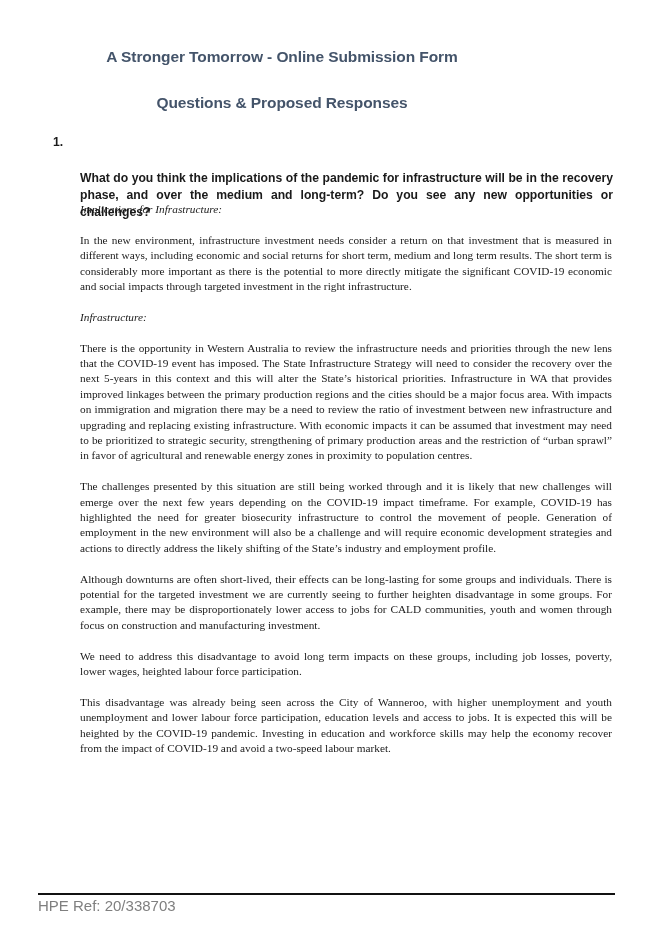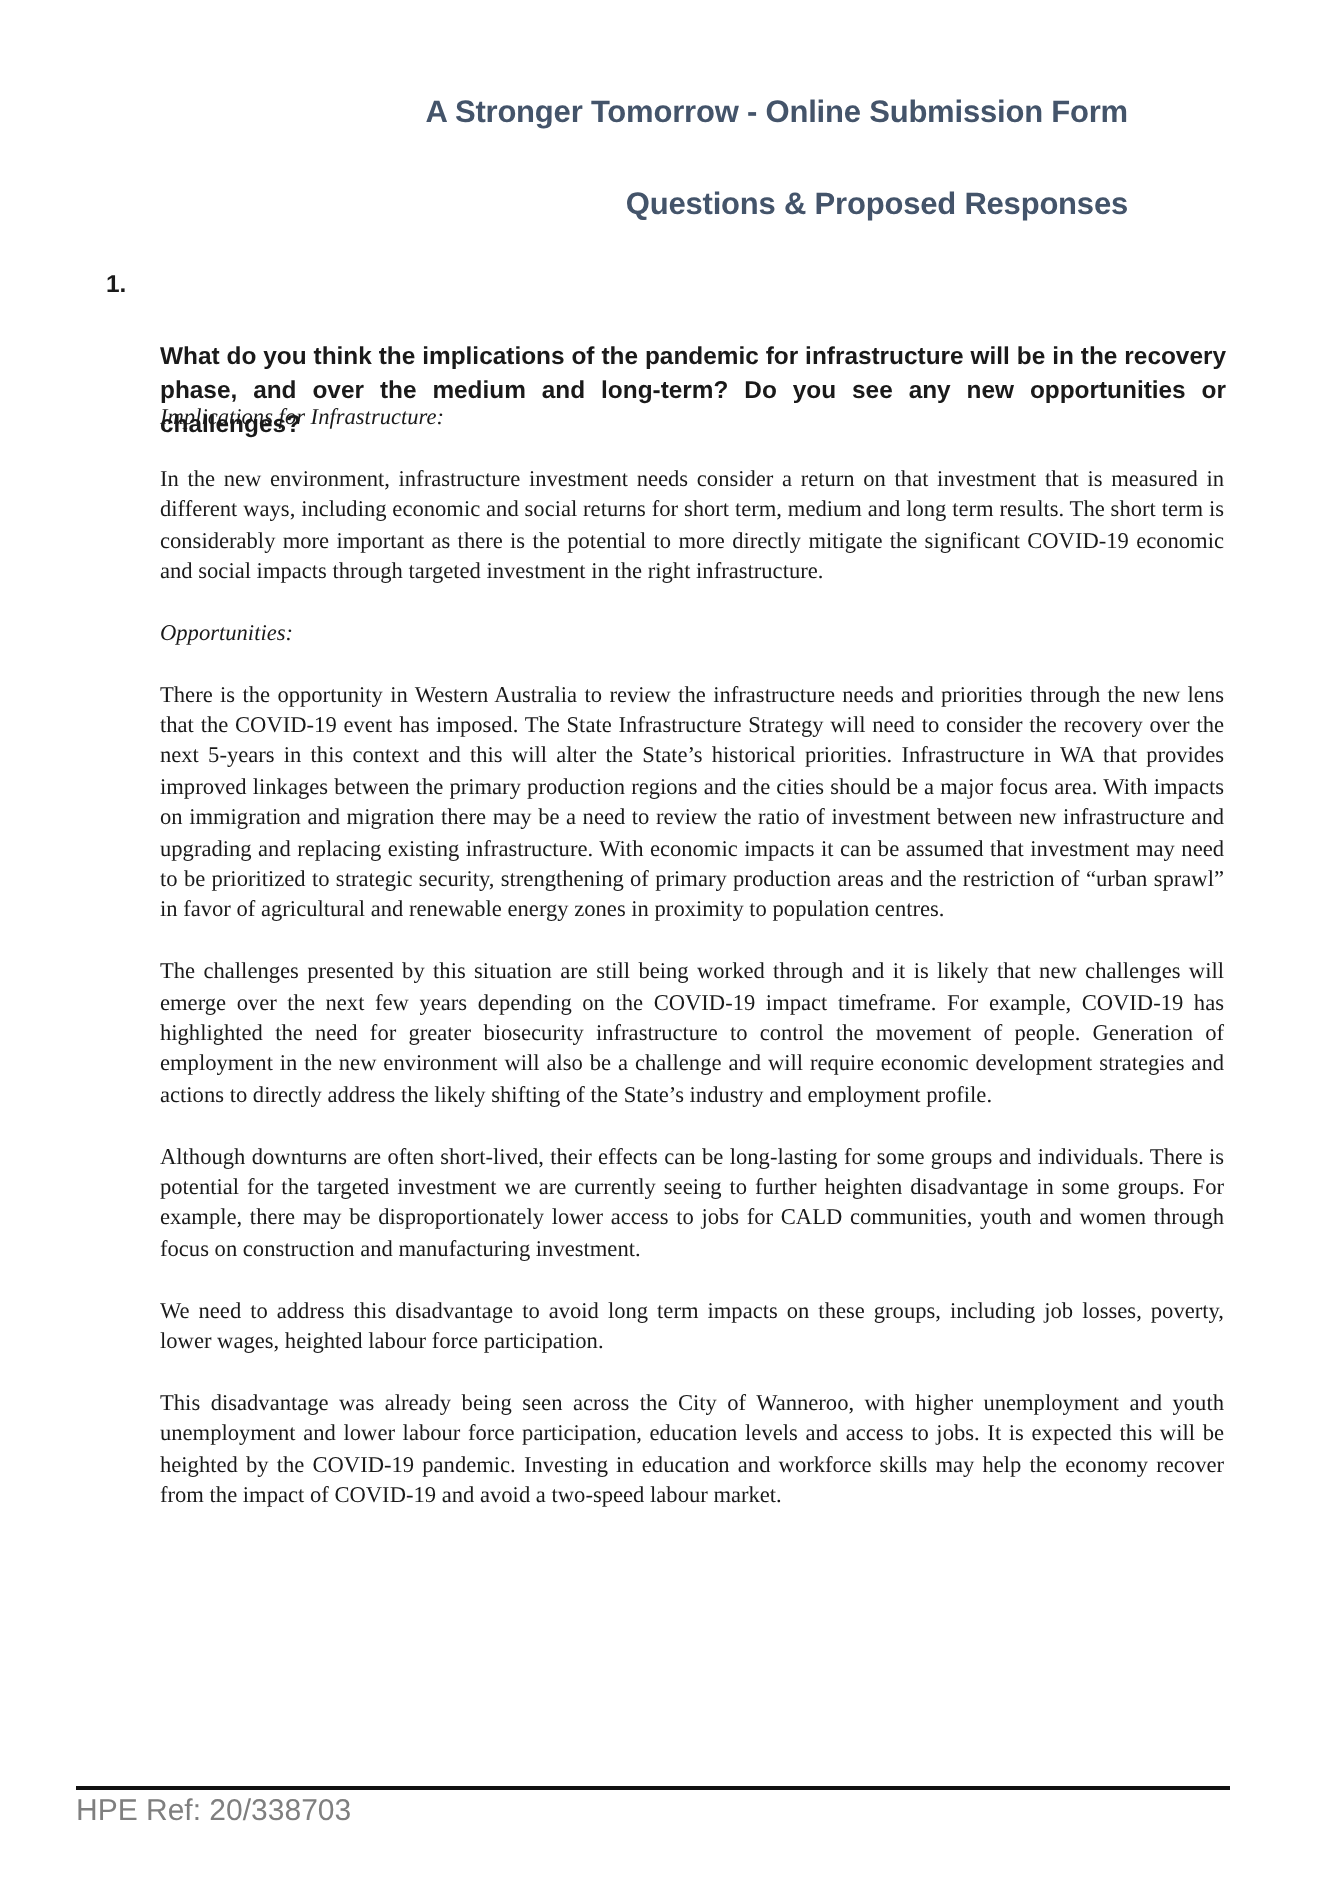--- a/index.html
+++ b/index.html
@@ -12,21 +12,21 @@
       height: 940px;
       position: relative;
       overflow: hidden;
       font-family: "Liberation Sans", sans-serif;
       color: #1a1a1a;
     }
     .page-title {
       position: absolute;
       left: 0;
       width: 564px;
-      text-align: right;
+      text-align: center;
       font-weight: bold;
       color: #44546a;
       font-size: 15.5px;
       letter-spacing: -0.1px;
     }
     #title-main { top: 48px; }
     #title-sub { top: 94px; }
 
     .question {
       position: absolute;
@@ -90,21 +90,21 @@
 
 <div class="question">
   <span class="num">1.</span>
   <span class="qtext">What do you think the implications of the pandemic for infrastructure will be in the recovery phase, and over the medium and long-term? Do you see any new opportunities or challenges?</span>
 </div>
 
 <div class="content">
   <p class="heading">Implications for Infrastructure:</p>
   <p>In the new environment, infrastructure investment needs consider a return on that investment that is measured in different ways, including economic and social returns for short term, medium and long term results. The short term is considerably more important as there is the potential to more directly mitigate the significant COVID-19 economic and social impacts through targeted investment in the right infrastructure.</p>
 
-  <p class="heading">Opportunities:</p>
+  <p class="heading">Infrastructure:</p>
   <p>There is the opportunity in Western Australia to review the infrastructure needs and priorities through the new lens that the COVID-19 event has imposed. The State Infrastructure Strategy will need to consider the recovery over the next 5-years in this context and this will alter the State’s historical priorities. Infrastructure in WA that provides improved linkages between the primary production regions and the cities should be a major focus area.  With impacts on immigration and migration there may be a need to review the ratio of investment between new infrastructure and upgrading and replacing existing infrastructure. With economic impacts it can be assumed that investment may need to be prioritized to strategic security, strengthening of primary production areas and the restriction of “urban sprawl” in favor of agricultural and renewable energy zones in proximity to population centres.</p>
 
   <p>The challenges presented by this situation are still being worked through and it is likely that new challenges will emerge over the next few years depending on the COVID-19 impact timeframe. For example, COVID-19 has highlighted the need for greater biosecurity infrastructure to control the movement of people.  Generation of employment in the new environment will also be a challenge and will require economic development strategies and actions to directly address the likely shifting of the State’s industry and employment profile.</p>
   <p>Although downturns are often short-lived, their effects can be long-lasting for some groups and individuals. There is potential for the targeted investment we are currently seeing to further heighten disadvantage in some groups. For example, there may be disproportionately lower access to jobs for CALD communities, youth and women through focus on construction and manufacturing investment.</p>
   <p>We need to address this disadvantage to avoid long term impacts on these groups, including job losses, poverty, lower wages, heighted labour force participation.</p>
   <p>This disadvantage was already being seen across the City of Wanneroo, with higher unemployment and youth unemployment and lower labour force participation, education levels and access to jobs. It is expected this will be heighted by the COVID-19 pandemic. Investing in education and workforce skills may help the economy recover from the impact of COVID-19 and avoid a two-speed labour market.</p>
 </div>
 
 <div class="footer-rule"></div>
 <div class="footer-ref">HPE Ref: 20/338703</div>

